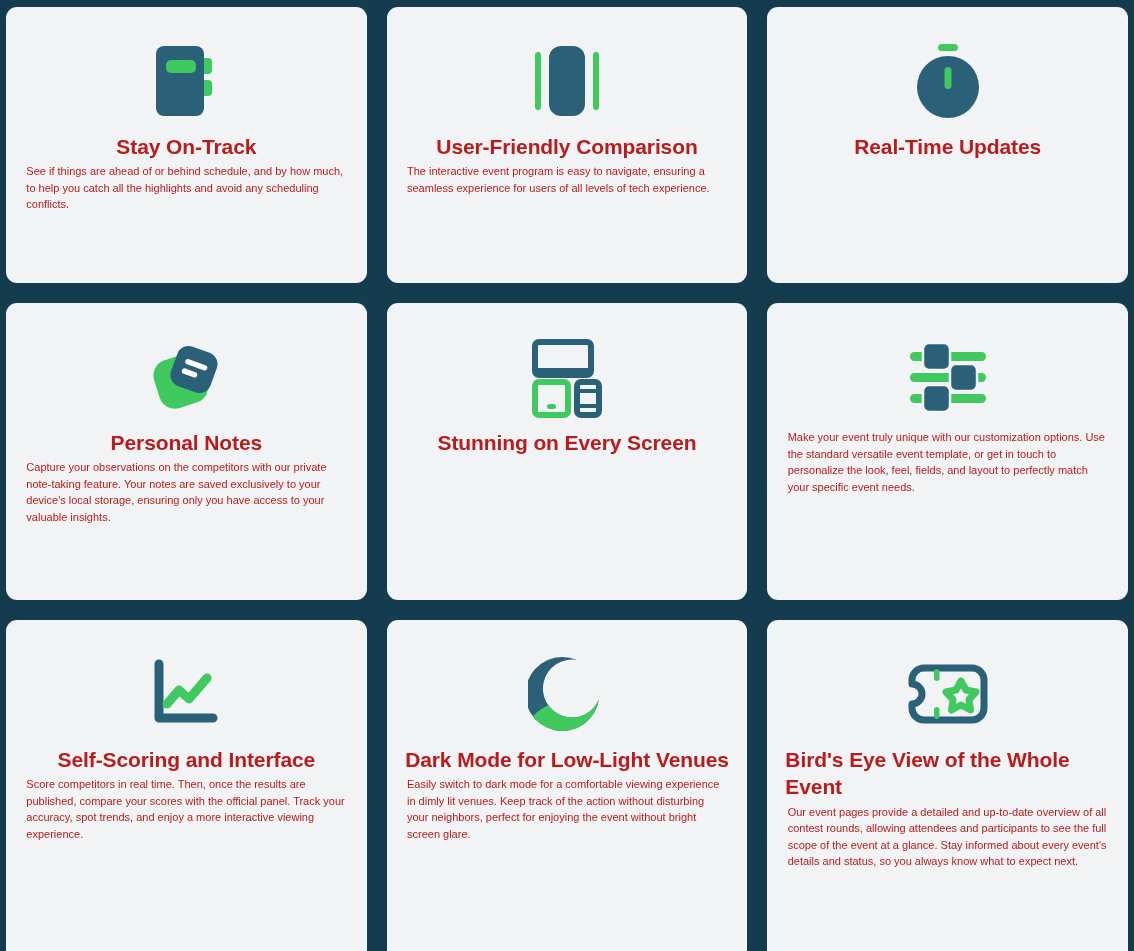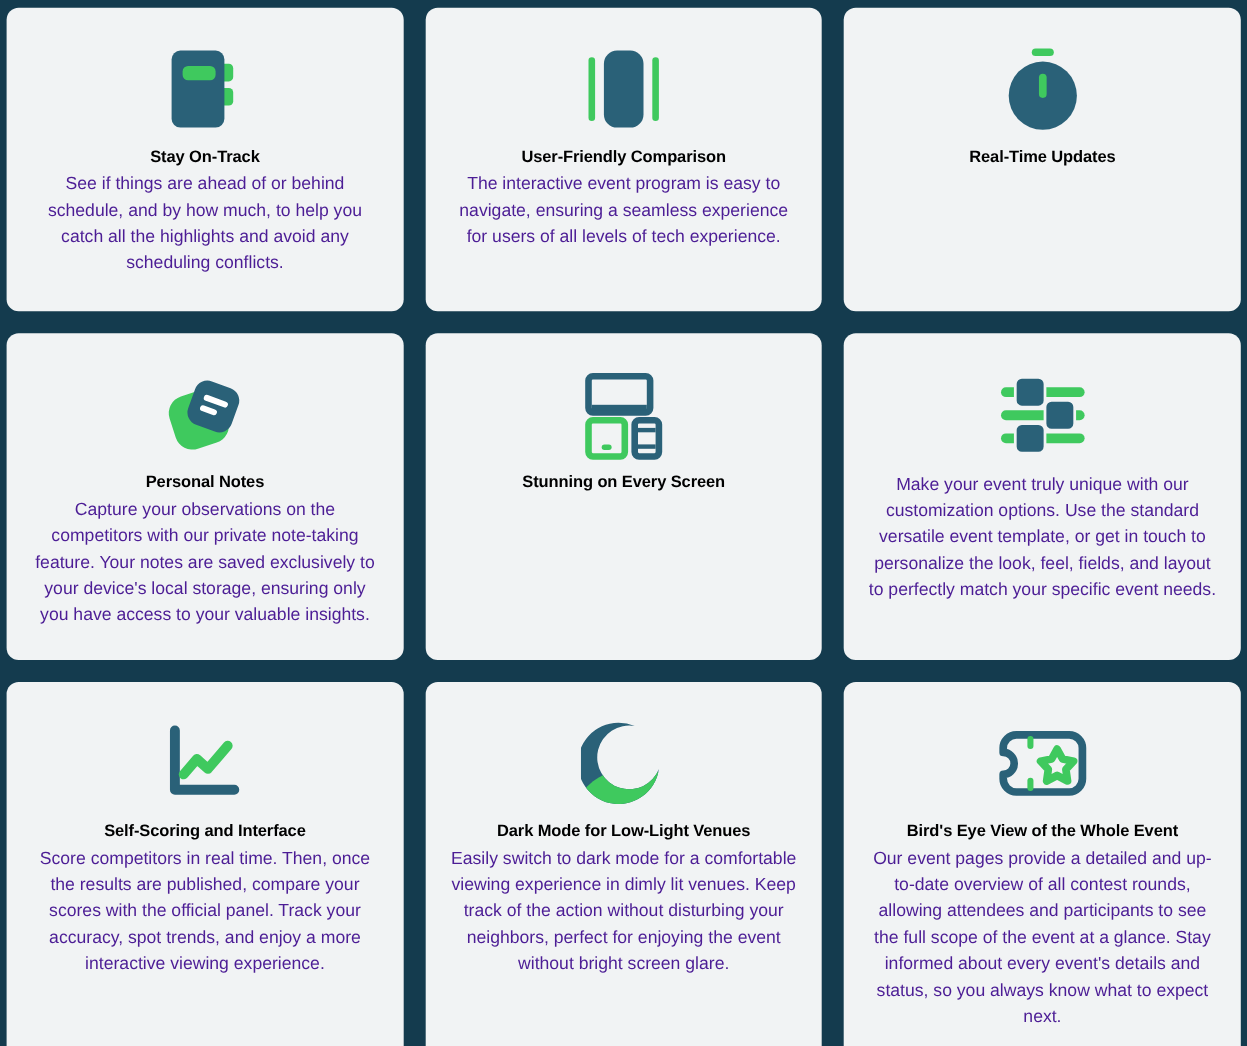--- a/index.html
+++ b/index.html
@@ -35,32 +35,31 @@
   }
   .card-icon {
     height: 104px;
     min-height: 104px;
     display: flex;
     align-items: center;
     justify-content: center;
   }
   .card-icon svg { display: block; }
   .card-title {
-    font-size: 15px;
+    font-size: 21px;
     font-weight: bold;
-    color: #000000;
+    color: #b91c1c;
     letter-spacing: -0.1px;
-    text-align: right;
+    text-align: left;
     margin: 0 0 3px 0;
     line-height: 1.3;
   }
   .card-body {
-    font-size: 16px;
-    color: #4c1d95;
-    text-align: center;
+    font-size: 11px;
+    color: #b91c1c;
     line-height: 1.50;
     margin: 0;
     max-width: 320px;
   }
   
   .row-3 { margin-bottom: -40px; padding-bottom: 48px; }
 </style>
 </head>
 <body>
 

